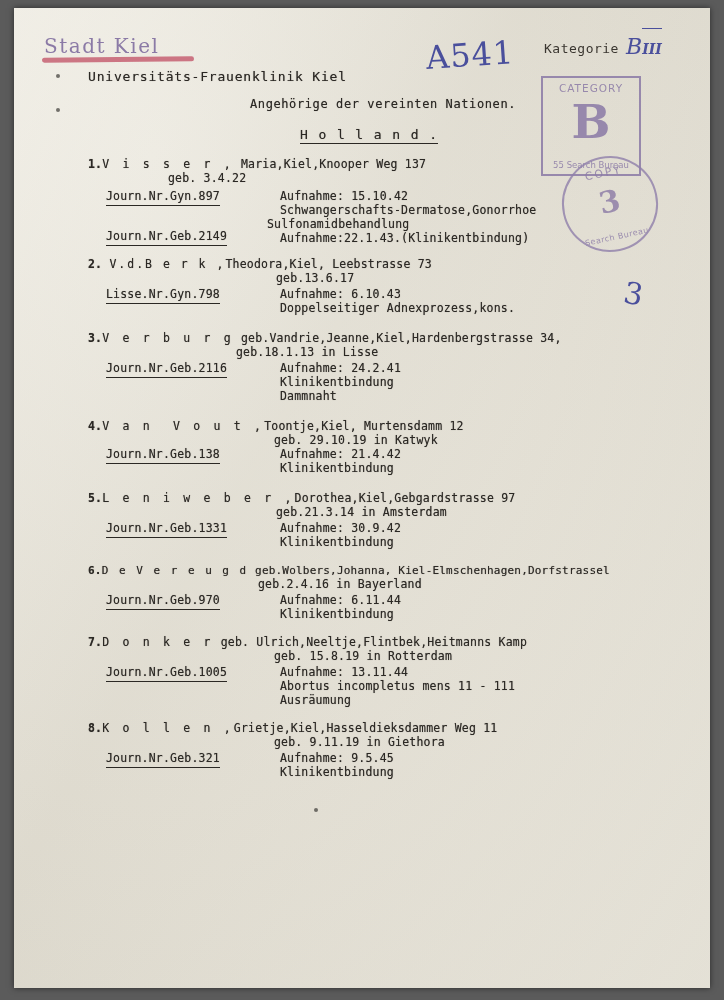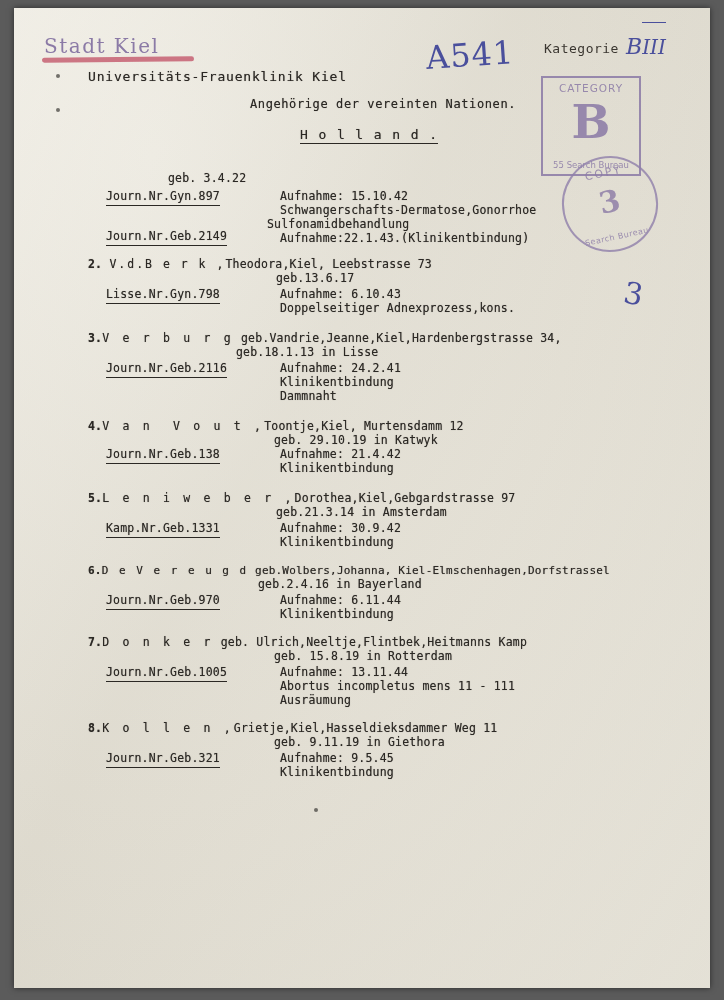--- a/index.html
+++ b/index.html
@@ -87,23 +87,24 @@
   }
   .kat-hand {
     position: absolute;
     left: 612px; top: 26px;
     font-family: "DejaVu Serif", "Liberation Serif", serif;
     font-size: 22px;
     color: #4a4f9c;
     font-style: italic;
   }
   .kat-hand .iii {
-    font-size: 20px;
+    font-size: 14px;
     border-top: 1.4px solid #4a4f9c;
     padding-top: 12px;
+    font-weight: bold;
   }
   .stamp-box {
     position: absolute;
     left: 527px; top: 68px;
     width: 96px; height: 96px;
     border: 2px solid #8b7aa6;
     color: #8b7aa6;
     opacity: 0.85;
   }
   .stamp-box .cat {
@@ -216,20 +217,21 @@
   <div class="squiggle">3</div>
 
   <div class="doc">
 
     <div class="tx ty" style="left:74px; top:62px; font-size:13px; letter-spacing:0.8px;">Universitäts-Frauenklinik Kiel</div>
 
     <div class="tx ty" style="left:236px; top:90px; font-size:12px; letter-spacing:0.6px;">Angehörige der vereinten Nationen.</div>
 
     <div class="tx ty ul" style="left:286px; top:120px; font-size:13px; letter-spacing:1.4px;">H o l l a n d .</div>
 
+    <div class="tx ty" style="left:74px; top:150px;"><span class="entry-num">1.</span><span class="sp">V i s s e r ,</span><span> Maria,Kiel,Knooper Weg 137</span></div>
     <div class="tx ty" style="left:154px; top:164px;">geb. 3.4.22</div>
     <div class="tx ty ul" style="left:92px; top:182px;">Journ.Nr.Gyn.897</div>
     <div class="tx ty" style="left:266px; top:182px;">Aufnahme: 15.10.42</div>
     <div class="tx ty" style="left:266px; top:196px;">Schwangerschafts-Dermatose,Gonorrhoe</div>
     <div class="tx ty" style="left:253px; top:210px;">Sulfonamidbehandlung</div>
     <div class="tx ty ul" style="left:92px; top:222px;">Journ.Nr.Geb.2149</div>
     <div class="tx ty" style="left:266px; top:224px;">Aufnahme:22.1.43.(Klinikentbindung)</div>
 
     <div class="tx ty" style="left:74px; top:250px;"><span class="entry-num">2.</span> <span class="sp2">V.d.B e r k ,</span><span>Theodora,Kiel, Leebstrasse 73</span></div>
     <div class="tx ty" style="left:262px; top:264px;">geb.13.6.17</div>
@@ -245,21 +247,21 @@
     <div class="tx ty" style="left:266px; top:382px;">Dammnaht</div>
 
     <div class="tx ty" style="left:74px; top:412px;"><span class="entry-num">4.</span><span class="sp">V a n  V o u t ,</span><span>Toontje,Kiel, Murtensdamm 12</span></div>
     <div class="tx ty" style="left:260px; top:426px;">geb. 29.10.19 in Katwyk</div>
     <div class="tx ty ul" style="left:92px; top:440px;">Journ.Nr.Geb.138</div>
     <div class="tx ty" style="left:266px; top:440px;">Aufnahme: 21.4.42</div>
     <div class="tx ty" style="left:266px; top:454px;">Klinikentbindung</div>
 
     <div class="tx ty" style="left:74px; top:484px;"><span class="entry-num">5.</span><span class="sp">L e n i w e b e r ,</span><span>Dorothea,Kiel,Gebgardstrasse 97</span></div>
     <div class="tx ty" style="left:262px; top:498px;">geb.21.3.14 in Amsterdam</div>
-    <div class="tx ty ul" style="left:92px; top:514px;">Kamp.Nr.Geb.1331</div>
+    <div class="tx ty ul" style="left:92px; top:514px;">Journ.Nr.Geb.1331</div>
     <div class="tx ty" style="left:266px; top:514px;">Aufnahme: 30.9.42</div>
     <div class="tx ty" style="left:266px; top:528px;">Klinikentbindung</div>
 
     <div class="tx ty" style="left:74px; top:556px; font-size:11px;"><span class="entry-num">6.</span><span class="sp2">D e V e r e u g d</span><span> geb.Wolbers,Johanna, Kiel-Elmschenhagen,Dorfstrassel</span></div>
     <div class="tx ty" style="left:244px; top:570px;">geb.2.4.16 in Bayerland</div>
     <div class="tx ty ul" style="left:92px; top:586px;">Journ.Nr.Geb.970</div>
     <div class="tx ty" style="left:266px; top:586px;">Aufnahme: 6.11.44</div>
     <div class="tx ty" style="left:266px; top:600px;">Klinikentbindung</div>
 
     <div class="tx ty" style="left:74px; top:628px;"><span class="entry-num">7.</span><span class="sp">D o n k e r</span><span> geb. Ulrich,Neeltje,Flintbek,Heitmanns Kamp</span></div>

